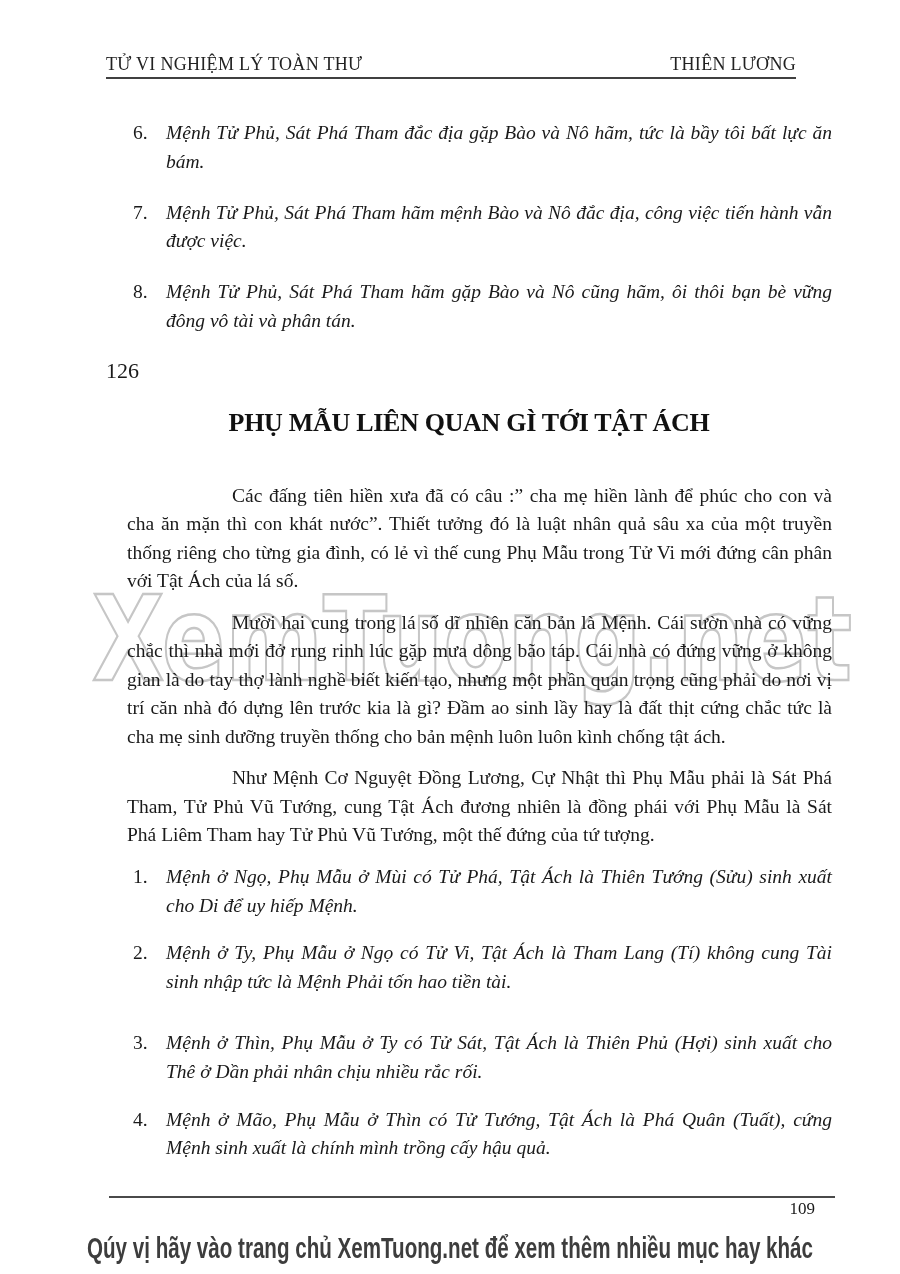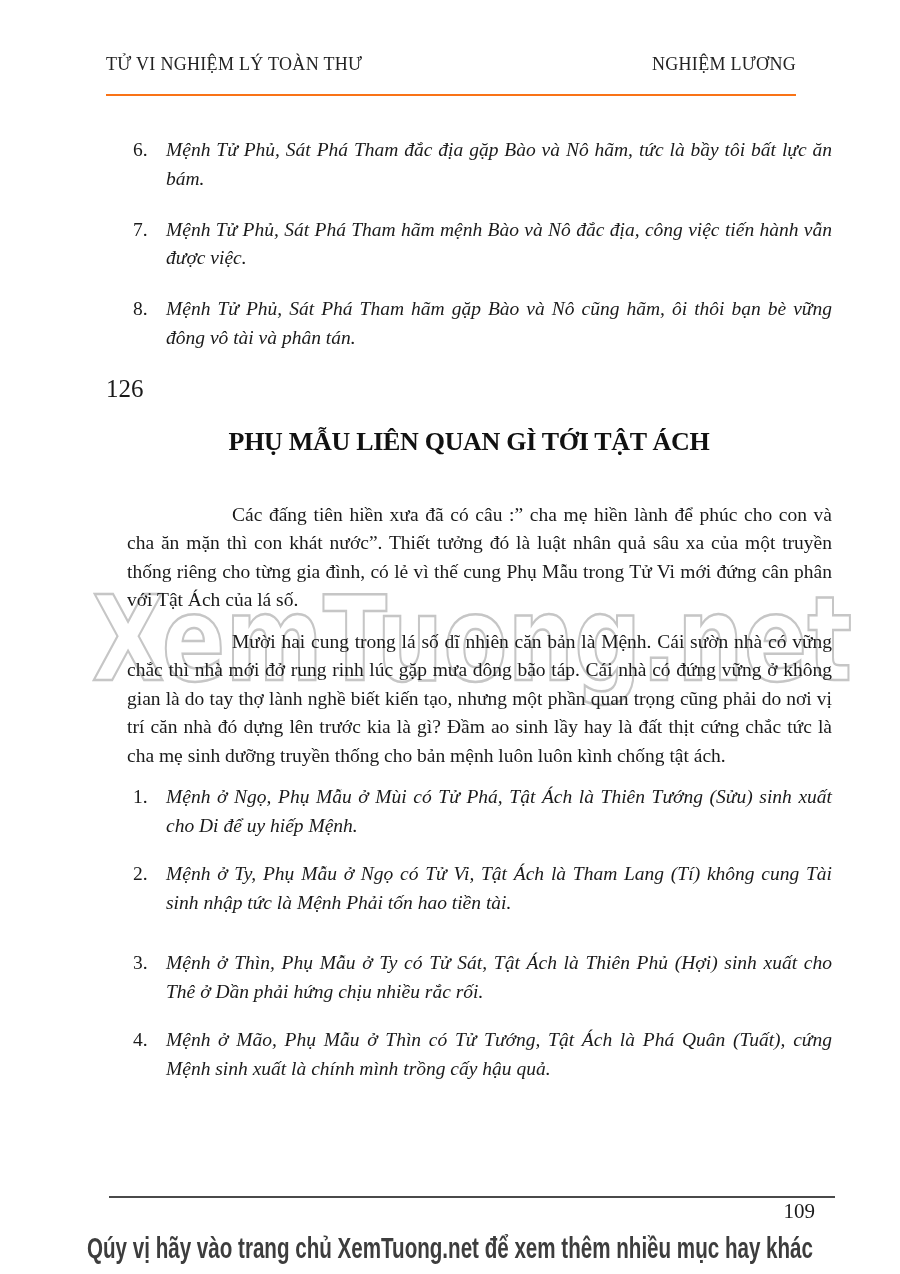--- a/index.html
+++ b/index.html
@@ -9,33 +9,33 @@
     font-family: "Liberation Serif", serif;
     color: #1a1a1a;
     position: relative;
     overflow: hidden;
   }
   .content { position: relative; z-index: 1; padding: 54px 68px 0 106px; }
 
   .page-header {
     display: flex; justify-content: space-between; align-items: baseline;
     font-size: 18px; letter-spacing: 0.3px;
-    border-bottom: 2px solid #f97316; padding-bottom: 19px;
+    border-bottom: 2px solid #404040; padding-bottom: 2px;
     margin-right: 36px; color: #222;
   }
 
   .olist { margin-top: 40px; }
   .li {
     display: flex; padding-left: 27px; margin-bottom: 22px;
     font-size: 19.5px; line-height: 28.8px; text-align: justify;
   }
   .li .num { width: 33px; flex: none; }
   .li .txt { flex: 1; font-style: italic; }
 
-  .inline-pagenum { margin-top: 17px; font-size: 25px; }
+  .inline-pagenum { margin-top: 17px; font-size: 22px; }
 
   .section-title {
     margin: 24px 0 4px 0; text-align: center;
     font-size: 26px; font-weight: bold; letter-spacing: -0.3px; color: #111;
   }
 
   .paras { margin-top: 44px; margin-left: 21px; }
   p.para {
     margin: 0 0 13px 0; font-size: 19.5px; line-height: 28.5px;
     text-align: justify; text-indent: 105px;
@@ -46,36 +46,36 @@
   .blist .li.extra-gap { margin-top: 32px; }
 
   .watermark { position: absolute; left: 90px; top: 568px; z-index: 0; }
 
   .footer-rule {
     position: absolute; left: 109px; right: 65px; top: 1196px;
     border-top: 2px solid #4a4a4a; height: 0; z-index: 1;
   }
   .footer-pagenum {
     position: absolute; top: 1199px; right: 85px;
-    font-size: 21px; color: #1a1a1a; z-index: 1;
+    font-size: 17px; color: #1a1a1a; z-index: 1;
   }
   .banner-svg { position: absolute; left: 85px; top: 1224px; z-index: 1; }
 </style>
 </head>
 <body>
 
 <svg class="watermark" width="765" height="160" viewBox="0 0 765 160" xmlns="http://www.w3.org/2000/svg">
   <text x="2" y="112" font-family="'DejaVu Sans', sans-serif" font-weight="bold" font-size="118" fill="none" stroke="#c6c6c6" stroke-width="2.5" textLength="760" lengthAdjust="spacingAndGlyphs">XemTuong.net</text>
 </svg>
 
 <div class="content">
 
   <div class="page-header">
     <span>TỬ VI NGHIỆM LÝ TOÀN THƯ</span>
-    <span>NGHIỆM LƯƠNG</span>
+    <span>THIÊN LƯƠNG</span>
   </div>
 
   <div class="olist">
     <div class="li">
       <span class="num">6.</span>
       <span class="txt">Mệnh Tử Phủ, Sát Phá Tham đắc địa gặp Bào và Nô hãm, tức là bầy tôi bất lực ăn bám.</span>
     </div>
     <div class="li">
       <span class="num">7.</span>
       <span class="txt">Mệnh Tử Phủ, Sát Phá Tham hãm mệnh Bào và Nô đắc địa, công việc tiến hành vẫn được việc.</span>
@@ -86,34 +86,35 @@
     </div>
   </div>
 
   <div class="inline-pagenum">126</div>
 
   <h1 class="section-title">PHỤ MẪU LIÊN QUAN GÌ TỚI TẬT ÁCH</h1>
 
   <div class="paras">
     <p class="para">Các đấng tiên hiền xưa đã có câu :” cha mẹ hiền lành để phúc cho con và cha ăn mặn thì con khát nước”. Thiết tưởng đó là luật nhân quả sâu xa của một truyền thống riêng cho từng gia đình, có lẻ vì thế cung Phụ Mẫu trong Tử Vi mới đứng cân phân với Tật Ách của lá số.</p>
     <p class="para">Mười hai cung trong lá số dĩ nhiên căn bản là Mệnh. Cái sườn nhà có vững chắc thì nhà mới đở rung rinh lúc gặp mưa dông bão táp. Cái nhà có đứng vững ở không gian là do tay thợ lành nghề biết kiến tạo, nhưng một phần quan trọng cũng phải do nơi vị trí căn nhà đó dựng lên trước kia là gì? Đầm ao sinh lầy hay là đất thịt cứng chắc tức là cha mẹ sinh dưỡng truyền thống cho bản mệnh luôn luôn kình chống tật ách.</p>
+    <p class="para">Như Mệnh Cơ Nguyệt Đồng Lương, Cự Nhật thì Phụ Mẫu phải là Sát Phá Tham, Tử Phủ Vũ Tướng, cung Tật Ách đương nhiên là đồng phái với Phụ Mẫu là Sát Phá Liêm Tham hay Tử Phủ Vũ Tướng, một thế đứng của tứ tượng.</p>
   </div>
 
   <div class="blist">
     <div class="li">
       <span class="num">1.</span>
       <span class="txt">Mệnh ở Ngọ, Phụ Mẫu ở Mùi có Tử Phá, Tật Ách là Thiên Tướng (Sửu) sinh xuất cho Di để uy hiếp Mệnh.</span>
     </div>
     <div class="li">
       <span class="num">2.</span>
       <span class="txt">Mệnh ở Ty, Phụ Mẫu ở Ngọ có Tử Vi, Tật Ách là Tham Lang (Tí) không cung Tài sinh nhập tức là Mệnh Phải tốn hao tiền tài.</span>
     </div>
     <div class="li extra-gap">
       <span class="num">3.</span>
-      <span class="txt">Mệnh ở Thìn, Phụ Mẫu ở Ty có Tử Sát, Tật Ách là Thiên Phủ (Hợi) sinh xuất cho Thê ở Dần phải hứng chịu nhiều rắc rối.</span>
+      <span class="txt">Mệnh ở Thìn, Phụ Mẫu ở Ty có Tử Sát, Tật Ách là Thiên Phủ (Hợi) sinh xuất cho Thê ở Dần phải nhân chịu nhiều rắc rối.</span>
     </div>
     <div class="li">
       <span class="num">4.</span>
       <span class="txt">Mệnh ở Mão, Phụ Mẫu ở Thìn có Tử Tướng, Tật Ách là Phá Quân (Tuất), cứng Mệnh sinh xuất là chính mình trồng cấy hậu quả.</span>
     </div>
   </div>
 
 </div>
 
 <div class="footer-rule"></div>

